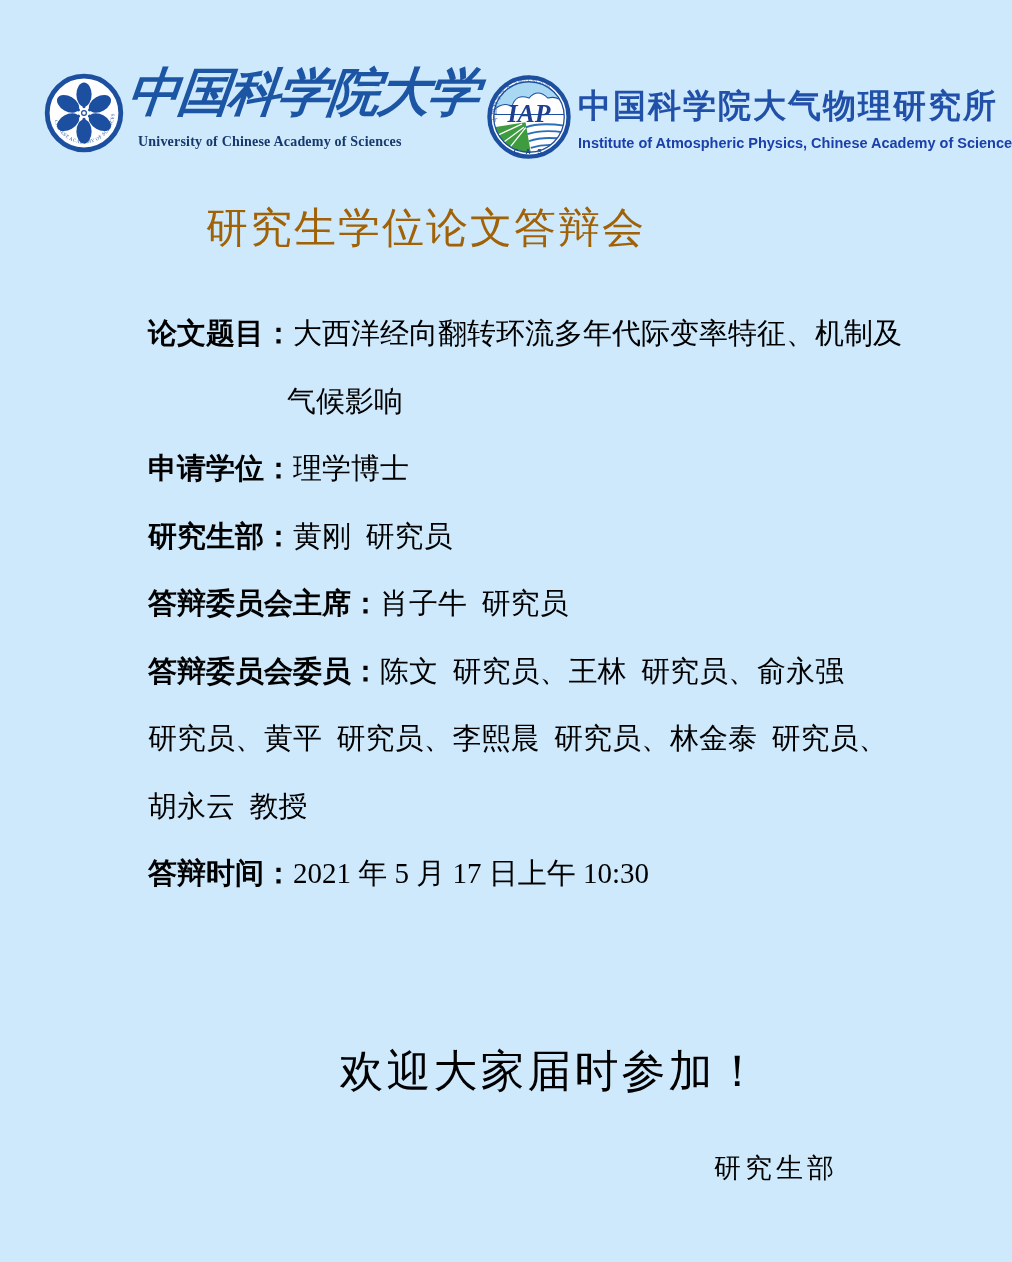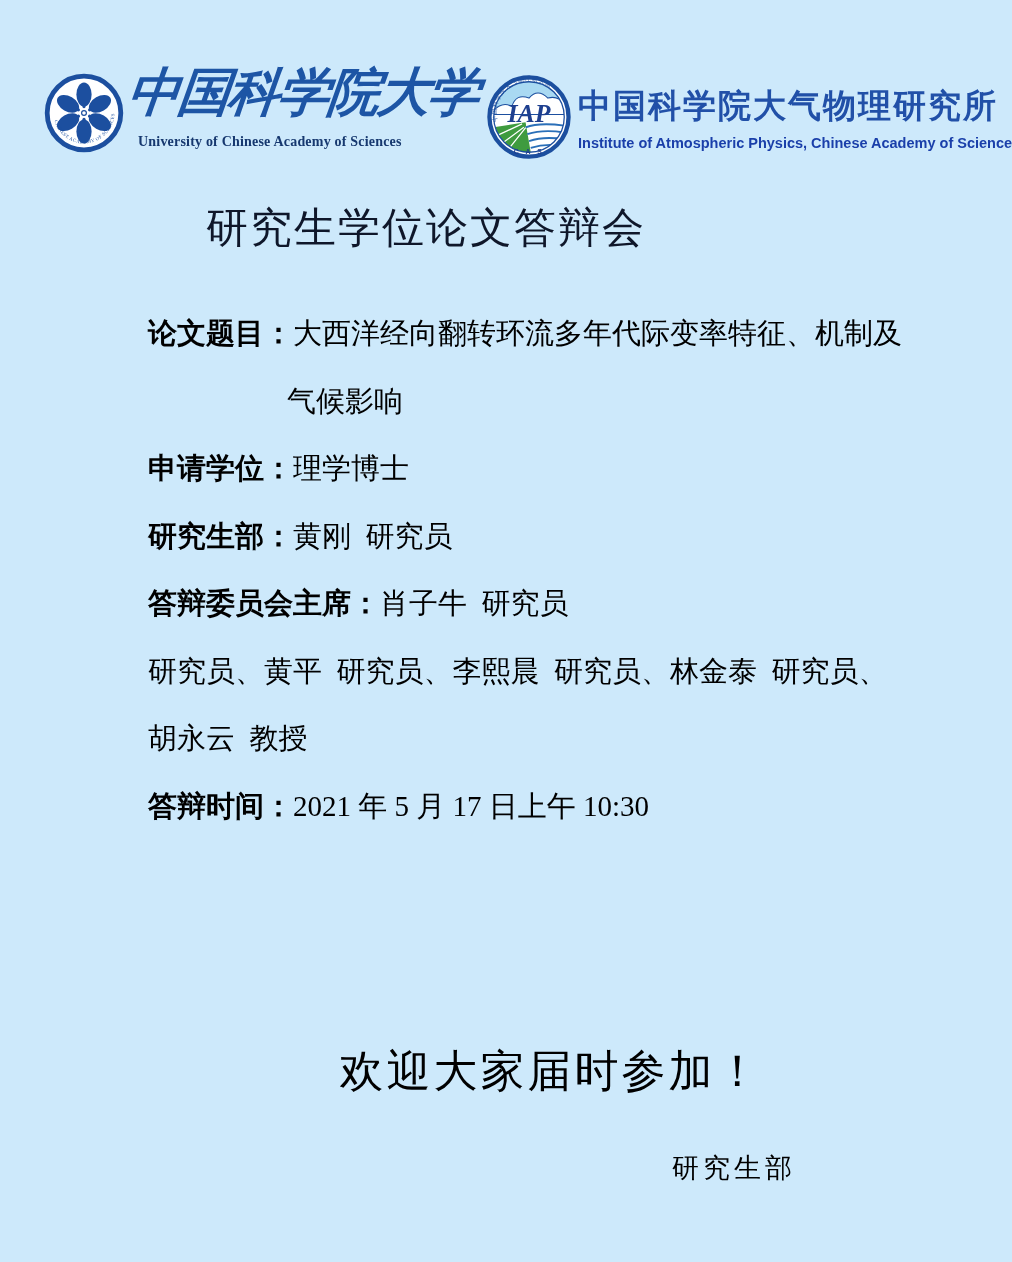--- a/index.html
+++ b/index.html
@@ -39,21 +39,21 @@
     font-family:"Liberation Sans", sans-serif;
     font-size:14.5px;font-weight:bold;color:#1a3faa;
     white-space:nowrap;
   }
   
   .main-title{
     position:absolute;left:0;top:200px;width:852px;
     text-align:center;
     font-family:"Liberation Sans", sans-serif;
     font-size:42px;letter-spacing:2px;
-    color:#0f172a;
+    color:#a16207;
   }
   
   .body-block{
     position:absolute;left:148px;top:300px;width:790px;
   }
   .line{
     line-height:67.5px;
     font-size:29px;
     white-space:nowrap;
   }
@@ -69,21 +69,21 @@
   
   .closing{
     position:absolute;left:0;top:1042px;width:1012px;
     text-align:center;
     font-family:"Liberation Sans", sans-serif;
     font-size:44px;letter-spacing:3px;
     color:#000;
     padding-left:45px;
   }
   .signature{
-    position:absolute;left:672px;top:1150px;
+    position:absolute;left:714px;top:1150px;
     font-family:"Liberation Serif", serif;
     font-size:27px;letter-spacing:4px;
     color:#000;white-space:nowrap;
   }
 </style>
 </head>
 <body>
 
 <div class="page">
 
@@ -155,20 +155,23 @@
     <div class="line">
       <span class="label">申请学位：</span><span class="value">理学博士</span>
     </div>
     <div class="line">
       <span class="label">研究生部：</span><span class="value">黄刚 研究员</span>
     </div>
     <div class="line">
       <span class="label">答辩委员会主席：</span><span class="value">肖子牛 研究员</span>
     </div>
     <div class="line">
+      <span class="label">答辩委员会委员：</span><span class="value">陈文 研究员、王林 研究员、俞永强</span>
+    </div>
+    <div class="line">
       <span class="value">研究员、黄平 研究员、李熙晨 研究员、林金泰 研究员、</span>
     </div>
     <div class="line">
       <span class="value">胡永云 教授</span>
     </div>
     <div class="line">
       <span class="label">答辩时间：</span><span class="value">2021 年 5 月 17 日上午 10:30</span>
     </div>
   </div>
 

